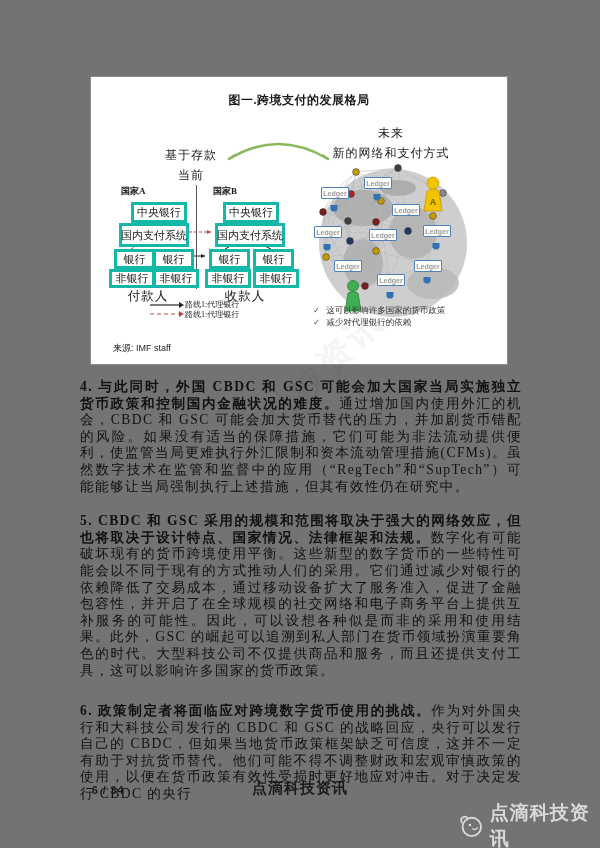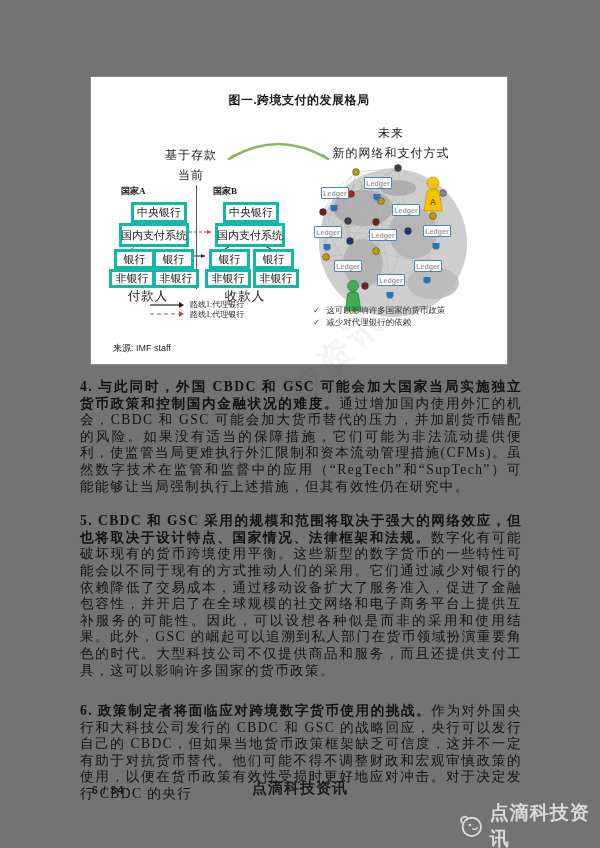--- a/index.html
+++ b/index.html
@@ -19,21 +19,21 @@
   .arc-svg{position:absolute;left:130px;top:48px;}
 
   .country-lbl{position:absolute;width:64px;text-align:left;font-size:9px;font-weight:bold;}
   .divider{position:absolute;left:105px;top:108px;width:1px;height:104px;background:#555;}
   .fbox{position:absolute;border:3px solid #14b8a6;background:#fff;display:flex;
         align-items:center;justify-content:center;font-size:11px;white-space:nowrap;
         font-family:"Liberation Serif",serif;}
   .role-lbl{position:absolute;width:64px;text-align:center;font-size:12.5px;letter-spacing:1px;}
   .flow-svg{position:absolute;left:0;top:0;}
 
-  .legend-row{position:absolute;left:58px;display:flex;align-items:center;gap:5px;
+  .legend-row{position:absolute;left:58px;display:flex;align-items:center;
               font-size:8px;color:#222;}
   .legend-row svg{display:block;}
 
   .network{position:absolute;left:212px;top:86px;width:200px;height:172px;}
   .net-svg{position:absolute;left:0;top:0;}
   .ledger{position:absolute;width:26px;height:10px;border:1.5px solid #4f81bd;background:#fff;
           color:#9a9a9a;font-family:"Liberation Sans",sans-serif;font-size:7px;font-weight:bold;
           display:flex;align-items:center;justify-content:center;border-radius:1px;}
 
   .check-row{position:absolute;left:222px;font-size:8.5px;color:#333;display:flex;gap:6px;

